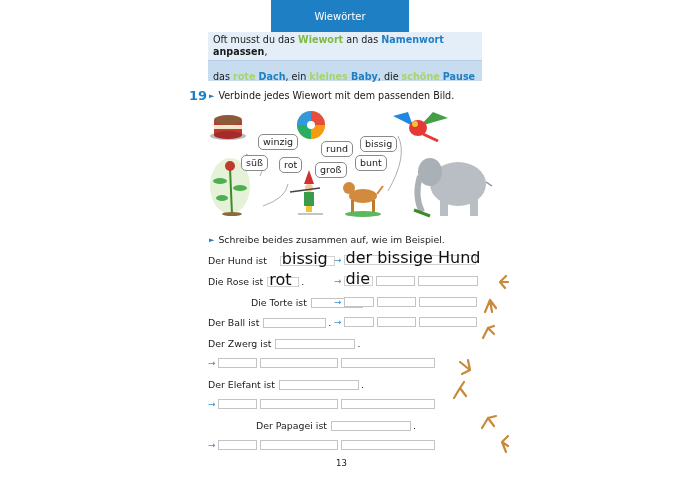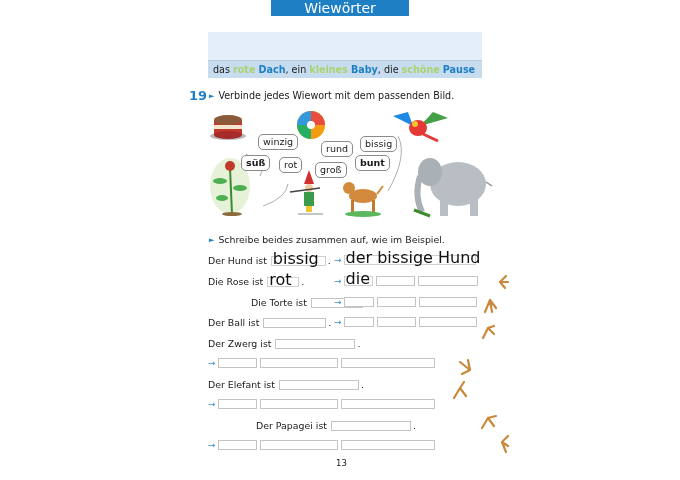--- a/index.html
+++ b/index.html
@@ -1,32 +1,32 @@
 <!DOCTYPE html>
 <html><head>
   <meta charset="utf-8">
   <style>
     * { box-sizing: border-box; margin: 0; padding: 0; }
     html, body { width: 680px; height: 480px; background: #ffffff; overflow: hidden; }
     body { position: relative; font-family: "DejaVu Sans", sans-serif; color: #1a1a1a; }
 
     .header-tab {
-      position: absolute; left: 271px; top: 0; width: 138px; height: 16px;
-      background: #1f7fc4; color: #ffffff; font-size: 14px;
+      position: absolute; left: 271px; top: 0; width: 138px; height: 32px;
+      background: #1f7fc4; color: #ffffff; font-size: 10px;
       display: flex; align-items: center; justify-content: center;
     }
 
     .info-box {
       position: absolute; left: 208px; top: 32px; width: 274px; height: 46px;
       background: #e3eef8; font-size: 9.6px; line-height: 12.4px;
     }
     .info-box .line1 { padding: 2px 5px 0 5px; }
     .info-box .line2 {
       position: absolute; left: 0; top: 28px; width: 100%; height: 18px;
-      background: #c7dcef; padding: 3px 5px; border-top: 1px solid #b5cee6;
+      background: #c7dcef; padding: 10px 5px; border-top: 1px solid #b5cee6;
     }
     .g { color: #7dbb42; font-weight: bold; }
     .b { color: #1f7fc4; font-weight: bold; }
     .k { color: #1a1a1a; font-weight: bold; }
     .lg { color: #a7d46e; font-weight: bold; }
 
     .task-num {
       position: absolute; left: 189px; top: 88px; font-size: 13px;
       font-weight: bold; color: #1f7fc4;
     }
@@ -67,20 +67,24 @@
     .footprints { position: absolute; left: 450px; top: 270px; width: 70px; height: 190px; }
   </style>
 </head>
 <body>
 
 <div class="header-tab">
   <span>Wiewörter</span>
 </div>
 
 <div class="info-box">
+  <div class="line1">
+    <span>Oft musst du das </span><span class="g">Wiewort</span><span> an das </span><span class="b">Namenwort</span><span> </span><span class="k">anpassen</span><span>,</span><br>
+    <span>das du damit beschreibst:</span>
+  </div>
   <div class="line2">
     <span>das </span><span class="lg">rote</span><span> </span><span class="b">Dach</span><span>, ein </span><span class="lg">kleines</span><span> </span><span class="b">Baby</span><span>, die </span><span class="lg">schöne</span><span> </span><span class="b">Pause</span>
   </div>
 </div>
 
 <div class="task-num">19</div>
 <div class="task-title">
   <span class="tri">►</span>
   <span>Verbinde jedes Wiewort mit dem passenden Bild.</span>
 </div>
@@ -150,34 +154,34 @@
       <path d="M278 76 L284 80" stroke="#8a9096" stroke-width="1.5"></path>
       <path d="M206 104 L222 110" stroke="#3d8b2c" stroke-width="3"></path>
     </g>
 
     <path d="M38 48 Q60 60 52 70" stroke="#999" fill="none" stroke-width="0.8"></path>
     <path d="M80 78 Q78 92 55 100" stroke="#999" fill="none" stroke-width="0.8"></path>
     <path d="M190 30 Q200 50 180 85" stroke="#999" fill="none" stroke-width="0.8"></path>
   </svg>
 
   <div class="word-bubble" style="left:50px; top:28px;">winzig</div>
-  <div class="word-bubble" style="left:33px; top:49px;font-weight:bold;">süß</div>
+  <div class="word-bubble" style="left:33px; top:49px;">süß</div>
   <div class="word-bubble" style="left:71px; top:51px;">rot</div>
   <div class="word-bubble" style="left:113px; top:35px;">rund</div>
   <div class="word-bubble" style="left:107px; top:56px;">groß</div>
   <div class="word-bubble" style="left:152px; top:30px;">bissig</div>
-  <div class="word-bubble" style="left:147px; top:49px;font-weight:bold;">bunt</div>
+  <div class="word-bubble" style="left:147px; top:49px;">bunt</div>
 </div>
 
 <div class="sub-title">
   <span class="tri">►</span>
   <span>Schreibe beides zusammen auf, wie im Beispiel.</span>
 </div>
 
-<div class="row" style="left:208px; top:255px;">
+<div class="row" style="left:208px; top:255px;gap:9px;">
   <span>Der Hund ist</span>
   <span class="box written" style="width:55px; margin-left:4px;">
     <span class="handwrite">bissig</span>
   </span>
   <span class="dot">.</span>
 </div>
 <div class="row" style="left:334px; top:255px;">
   <span class="arrow">→</span>
   <span class="box written" style="width:132px;padding-left:17px;">
     <span class="handwrite">der bissige Hund</span>

